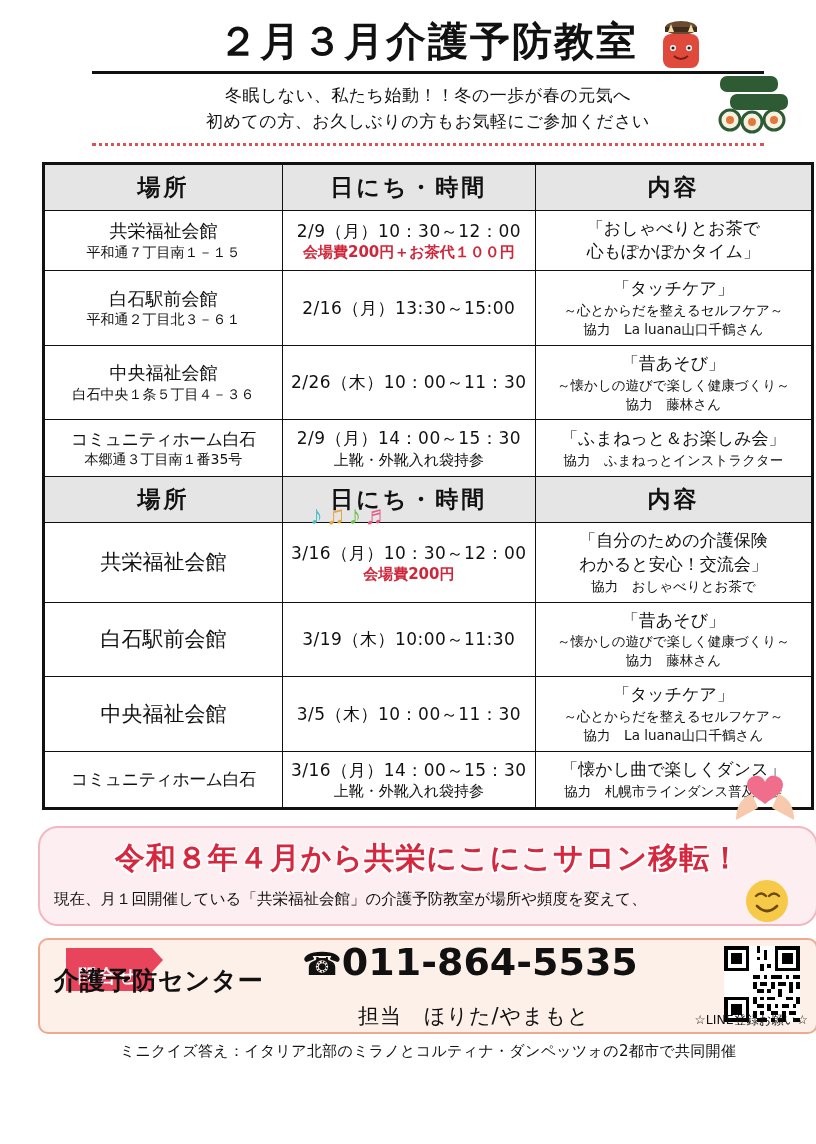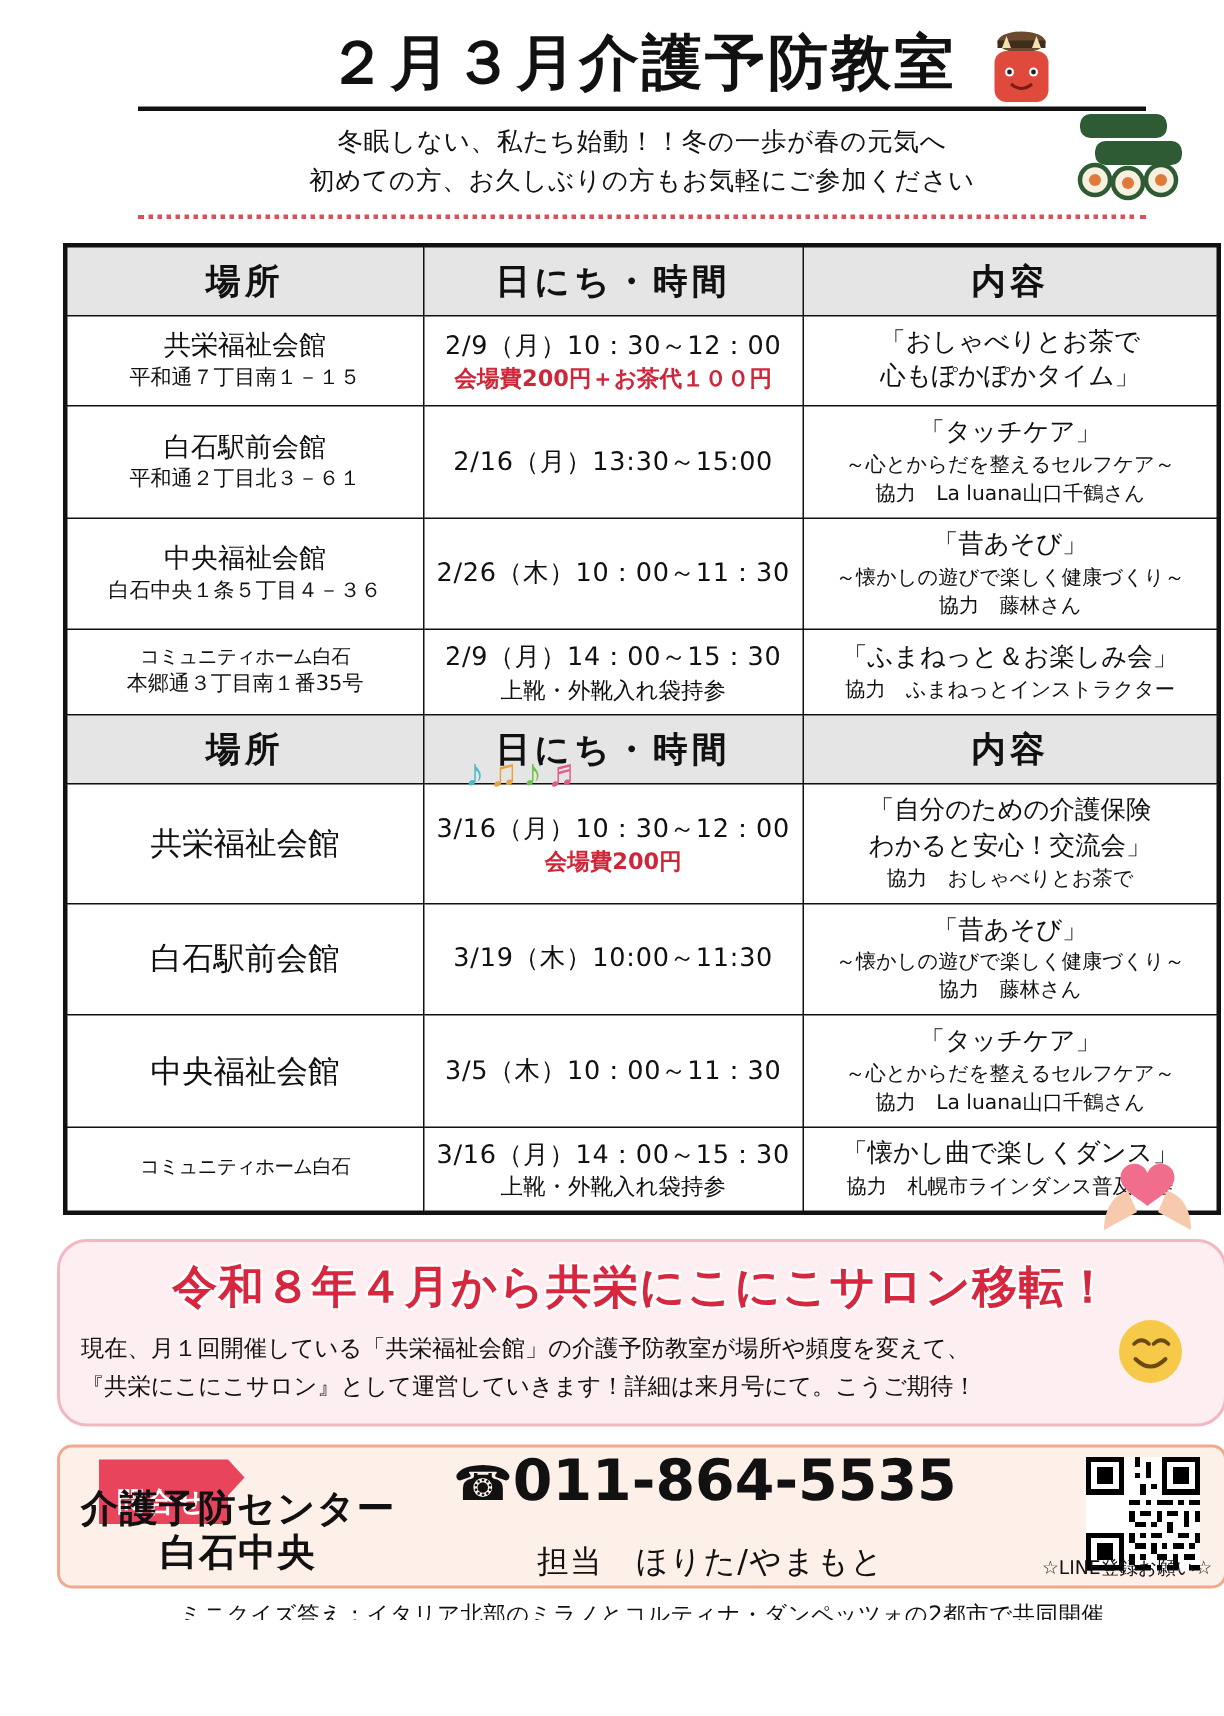--- a/index.html
+++ b/index.html
@@ -90,21 +90,21 @@
   .hdr td {
     background: #e5e5e5;
     font-size: 23px;
     font-weight: bold;
     letter-spacing: 3px;
     padding: 7px 0;
   }
   .place-main { font-size: 18px; line-height: 1.25; }
   .place-main.big { font-size: 21px; }
   .place-sub { font-size: 14px; line-height: 1.3; }
-  .place-main.narrow { font-size: 13px; letter-spacing: -0.5px;}
+  .place-main.narrow { font-size: 17px; letter-spacing: -0.5px;}
   .date-main { font-size: 17px; line-height: 1.45; letter-spacing: 0.5px; }
   .date-note { font-size: 15px; color: #111; }
   .fee-red { color: #d0263a; font-size: 15px; font-weight: bold; }
   .content-main { font-size: 17px; line-height: 1.4; }
   .content-sub { font-size: 13.5px; line-height: 1.4; }
 
   
   .notes {
     position: absolute;
     left: 290px; top: 500px;
@@ -430,35 +430,33 @@
   <svg class="hands" viewBox="0 0 70 64">
     <path d="M35 24 c-4 -10 -18 -7 -18 3 c0 8 12 14 18 19 c6 -5 18 -11 18 -19 c0 -10 -14 -13 -18 -3 z" fill="#f06e8c"></path>
     <path d="M6 62 c0 -16 8 -24 16 -26 l6 14 z" fill="#f7c9ad"></path>
     <path d="M64 62 c0 -16 -8 -24 -16 -26 l-6 14 z" fill="#f7c9ad"></path>
   </svg>
 
   <div class="announce">
     <div class="announce-title">令和８年４月から共栄にこにこサロン移転！</div>
     <div class="announce-body">
       <div>現在、月１回開催している「共栄福祉会館」の介護予防教室が場所や頻度を変えて、</div>
-      <div>『共栄にこにこサロン』として運営していきます！詳細は来月号にて。こうご期待！</div>
     </div>
     <svg class="smiley" viewBox="0 0 46 46">
       <circle cx="23" cy="23" r="21" fill="#f7c948"></circle>
       <path d="M12 18 q5 -5 10 0" stroke="#6b4a11" stroke-width="2.4" fill="none" stroke-linecap="round"></path>
       <path d="M25 18 q5 -5 10 0" stroke="#6b4a11" stroke-width="2.4" fill="none" stroke-linecap="round"></path>
       <path d="M13 28 q10 10 20 0" stroke="#6b4a11" stroke-width="2.6" fill="none" stroke-linecap="round"></path>
     </svg>
   </div>
 
   <div class="contact">
     <div class="ribbon">問合せ</div>
     <div class="center-name">
       <span>介護予防センター</span>
-      <span class="l2">白石中央</span>
     </div>
     <div class="tel">
       <span class="ico">☎</span><span>011-864-5535</span>
     </div>
     <div class="staff">担当　ほりた/やまもと</div>
 
     <svg class="qr" viewBox="0 0 21 21" shape-rendering="crispEdges">
       <rect width="21" height="21" fill="#fff"></rect>
       <g fill="#000">
         <rect x="0" y="0" width="7" height="1"></rect>

